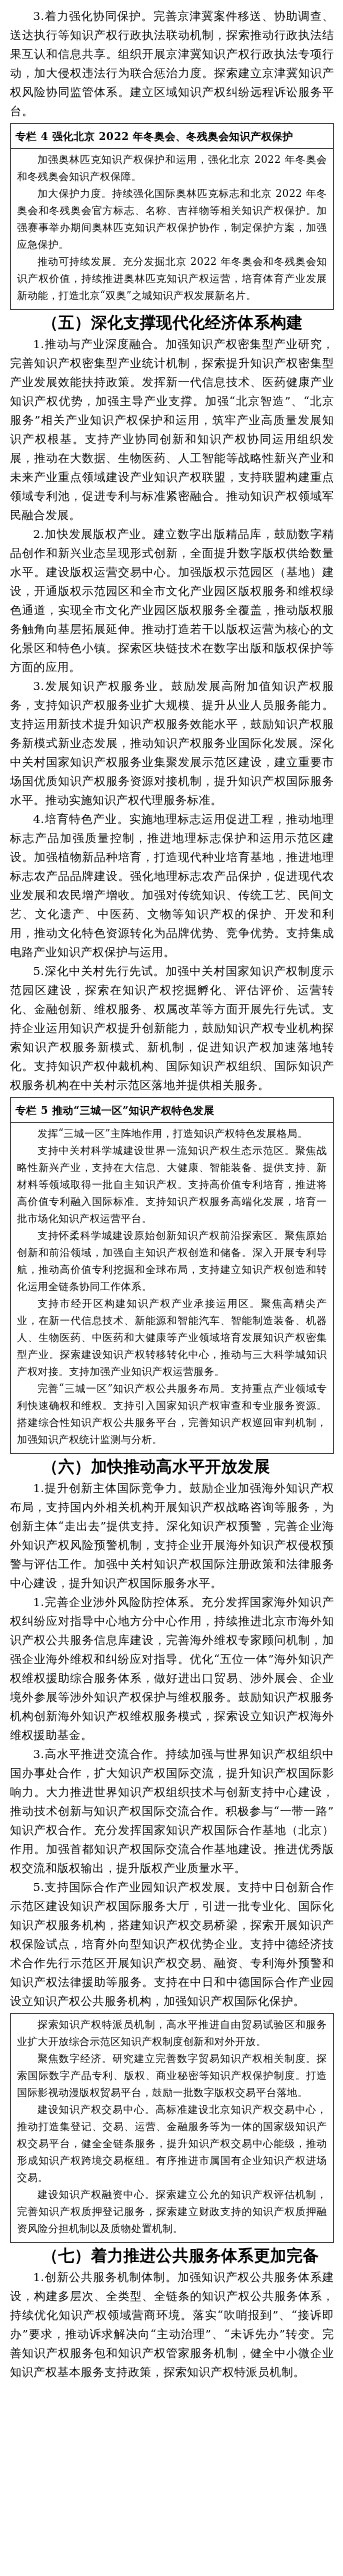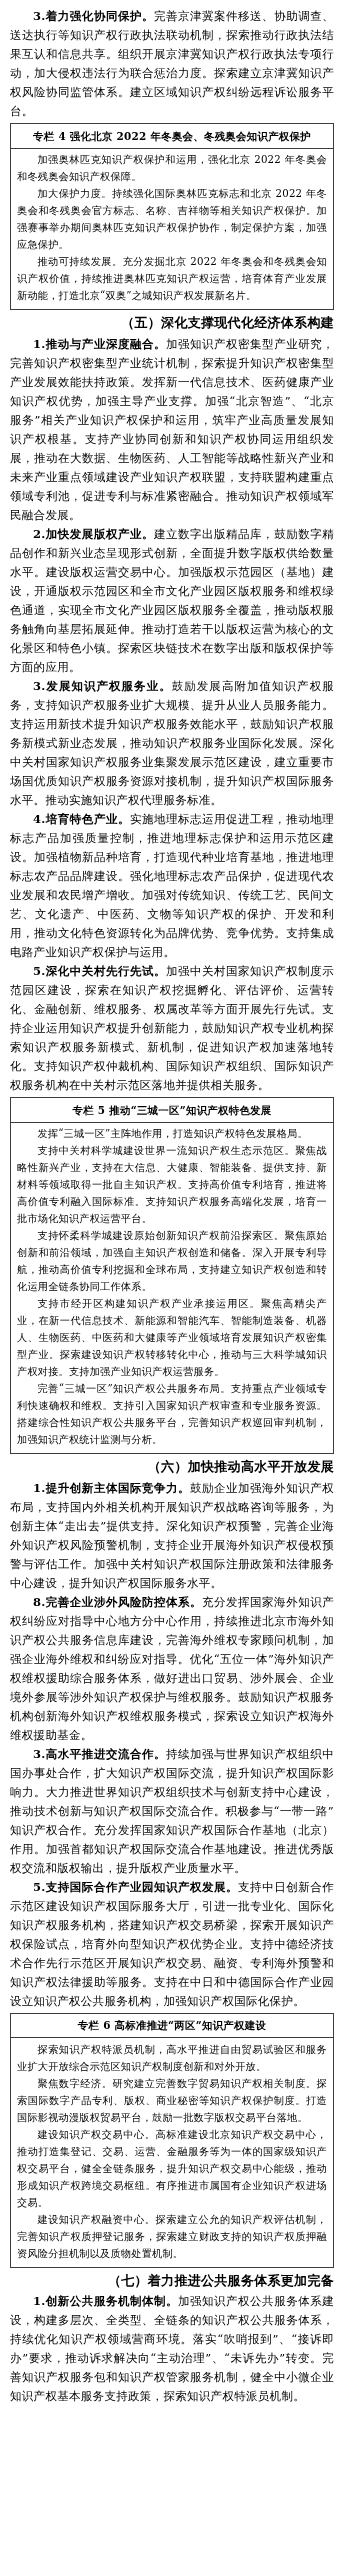--- a/index.html
+++ b/index.html
@@ -21,42 +21,41 @@
   }
   .para {
     margin: 0;
     font-size: 11.5px;
     line-height: 19px;
     text-align: justify;
     text-indent: 2em;
     letter-spacing: 0.3px;
   }
   .para .lead {
-    font-weight: 700;
+    font-weight: 400;
     margin-top: 16px;
   }
   .heading {
     margin: 2.7px 0 2.7px 0;
-    font-size: 13px;
+    font-size: 16px;
     line-height: 19px;
     font-weight: 700;
     text-indent: 2em;
     letter-spacing: 0.3px;
-    text-align: right;
   }
   .box {
     border: 1.1px solid #3c3c3c;
     margin: 2.2px 0 2.7px 0;
     background: #ffffff;
   }
   .box-title {
     font-size: 10.4px;
     line-height: 13px;
     font-weight: 700;
-    text-align: center;
+    text-align: left;
     padding: 5.5px 4.4px 5px 4.4px;
     border-bottom: 0.8px solid #3c3c3c;
     letter-spacing: 0.3px;
   }
   .box-body {
     padding: 2.7px 6px 5px 6px;
   }
   .box-body .bpara {
     margin: 0;
     font-size: 10.2px;
@@ -102,28 +101,27 @@
       <p class="bpara">支持怀柔科学城建设原始创新知识产权前沿探索区。聚焦原始创新和前沿领域，加强自主知识产权创造和储备。深入开展专利导航，推动高价值专利挖掘和全球布局，支持建立知识产权创造和转化运用全链条协同工作体系。</p>
       <p class="bpara">支持市经开区构建知识产权产业承接运用区。聚焦高精尖产业，在新一代信息技术、新能源和智能汽车、智能制造装备、机器人、生物医药、中医药和大健康等产业领域培育发展知识产权密集型产业。探索建设知识产权转移转化中心，推动与三大科学城知识产权对接。支持加强产业知识产权运营服务。</p>
       <p class="bpara">完善“三城一区”知识产权公共服务布局。支持重点产业领域专利快速确权和维权。支持引入国家知识产权审查和专业服务资源。搭建综合性知识产权公共服务平台，完善知识产权巡回审判机制，加强知识产权统计监测与分析。</p>
     </div>
   </div>
 
   <h3 class="heading">（六）加快推动高水平开放发展</h3>
 
   <p class="para"><strong class="lead">1.提升创新主体国际竞争力。</strong><span>鼓励企业加强海外知识产权布局，支持国内外相关机构开展知识产权战略咨询等服务，为创新主体“走出去”提供支持。深化知识产权预警，完善企业海外知识产权风险预警机制，支持企业开展海外知识产权侵权预警与评估工作。加强中关村知识产权国际注册政策和法律服务中心建设，提升知识产权国际服务水平。</span></p>
 
-  <p class="para"><strong class="lead">8.完善企业涉外风险防控体系。</strong><span>充分发挥国家海外知识产权纠纷应对指导中心地方分中心作用，持续推进北京市海外知识产权公共服务信息库建设，完善海外维权专家顾问机制，加强企业海外维权和纠纷应对指导。优化“五位一体”海外知识产权维权援助综合服务体系，做好进出口贸易、涉外展会、企业境外参展等涉外知识产权保护与维权服务。鼓励知识产权服务机构创新海外知识产权维权服务模式，探索设立知识产权海外维权援助基金。</span></p>
+  <p class="para"><strong class="lead">1.完善企业涉外风险防控体系。</strong><span>充分发挥国家海外知识产权纠纷应对指导中心地方分中心作用，持续推进北京市海外知识产权公共服务信息库建设，完善海外维权专家顾问机制，加强企业海外维权和纠纷应对指导。优化“五位一体”海外知识产权维权援助综合服务体系，做好进出口贸易、涉外展会、企业境外参展等涉外知识产权保护与维权服务。鼓励知识产权服务机构创新海外知识产权维权服务模式，探索设立知识产权海外维权援助基金。</span></p>
 
   <p class="para"><strong class="lead">3.高水平推进交流合作。</strong><span>持续加强与世界知识产权组织中国办事处合作，扩大知识产权国际交流，提升知识产权国际影响力。大力推进世界知识产权组织技术与创新支持中心建设，推动技术创新与知识产权国际交流合作。积极参与“一带一路”知识产权合作。充分发挥国家知识产权国际合作基地（北京）作用。加强首都知识产权国际交流合作基地建设。推进优秀版权交流和版权输出，提升版权产业质量水平。</span></p>
 
   <p class="para"><strong class="lead">5.支持国际合作产业园知识产权发展。</strong><span>支持中日创新合作示范区建设知识产权国际服务大厅，引进一批专业化、国际化知识产权服务机构，搭建知识产权交易桥梁，探索开展知识产权保险试点，培育外向型知识产权优势企业。支持中德经济技术合作先行示范区开展知识产权交易、融资、专利海外预警和知识产权法律援助等服务。支持在中日和中德国际合作产业园设立知识产权公共服务机构，加强知识产权国际化保护。</span></p>
 
   <div class="box">
-    <div class="box-title">专栏 6 高标准推进“两区”知识产权建设</div>
     <div class="box-body">
       <p class="bpara">探索知识产权特派员机制，高水平推进自由贸易试验区和服务业扩大开放综合示范区知识产权制度创新和对外开放。</p>
       <p class="bpara">聚焦数字经济。研究建立完善数字贸易知识产权相关制度。探索国际数字产品专利、版权、商业秘密等知识产权保护制度。打造国际影视动漫版权贸易平台，鼓励一批数字版权交易平台落地。</p>
       <p class="bpara">建设知识产权交易中心。高标准建设北京知识产权交易中心，推动打造集登记、交易、运营、金融服务等为一体的国家级知识产权交易平台，健全全链条服务，提升知识产权交易中心能级，推动形成知识产权跨境交易枢纽。有序推进市属国有企业知识产权进场交易。</p>
       <p class="bpara">建设知识产权融资中心。探索建立公允的知识产权评估机制，完善知识产权质押登记服务，探索建立财政支持的知识产权质押融资风险分担机制以及质物处置机制。</p>
     </div>
   </div>
 
   <h3 class="heading">（七）着力推进公共服务体系更加完备</h3>
 

